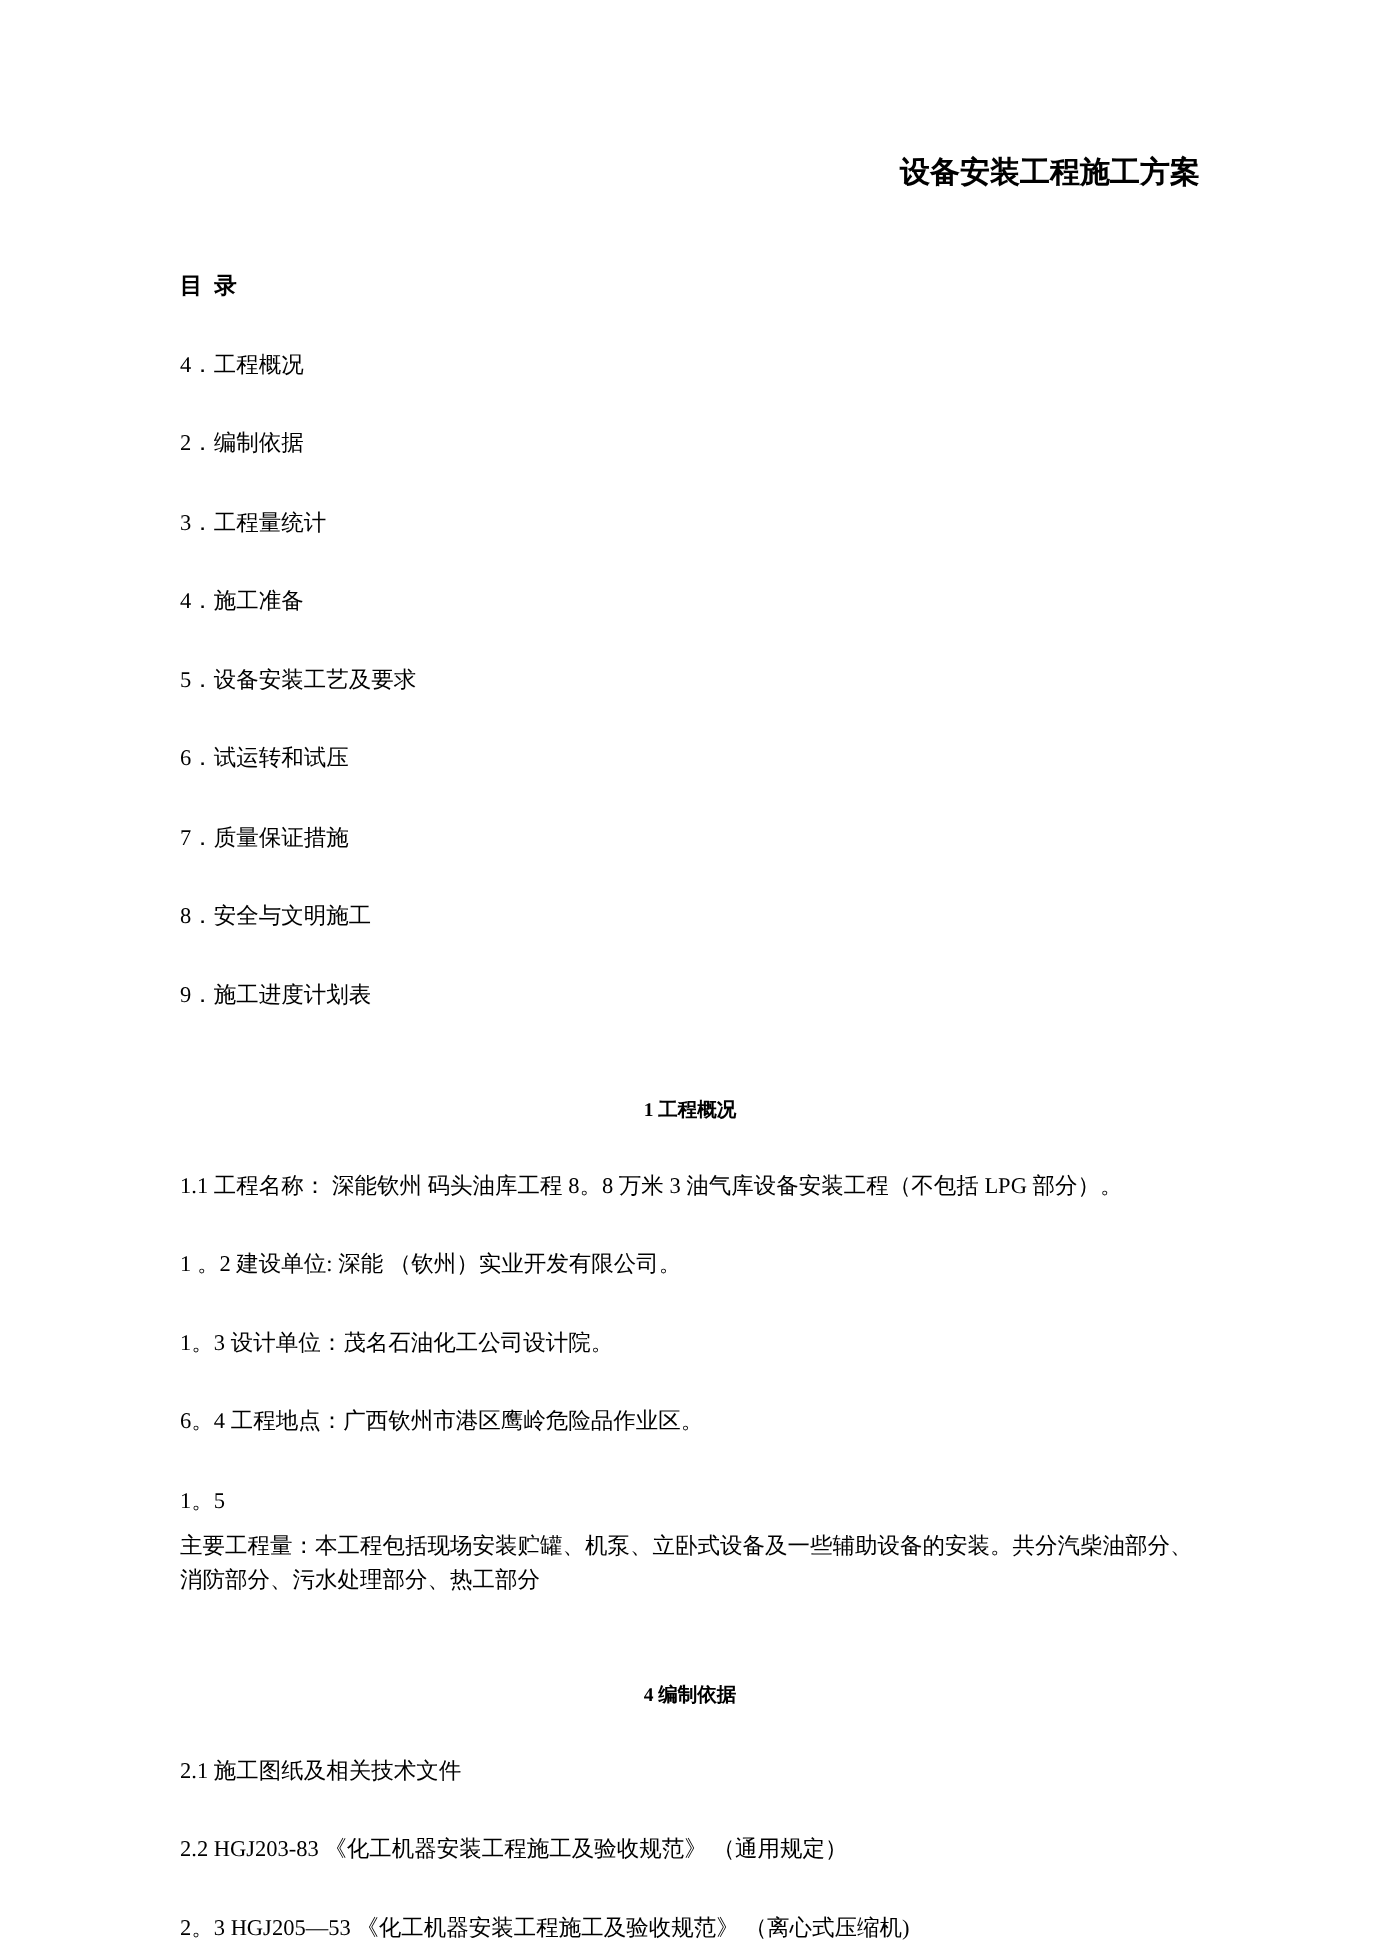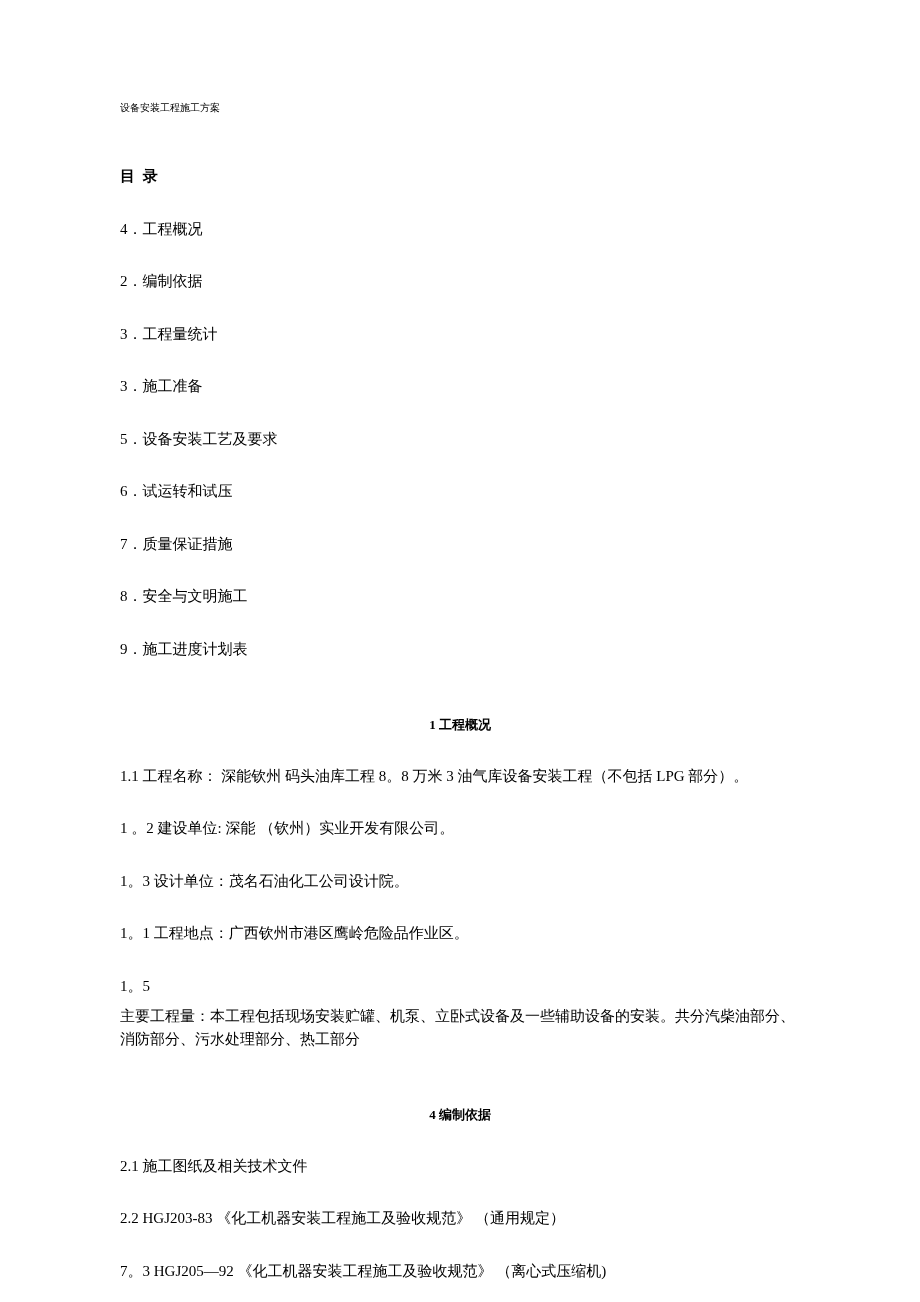--- a/index.html
+++ b/index.html
@@ -11,23 +11,23 @@
       background: #ffffff;
       font-family: "SimSun", "宋体", serif;
       width: 920px;
       height: 1302px;
       padding: 100px 120px 60px 120px;
       font-size: 15px;
       color: #000;
       line-height: 1.5;
     }
     .title {
-      text-align: left;
-      font-weight: normal;
-      font-size: 10px;
+      text-align: right;
+      font-weight: bold;
+      font-size: 20px;
       margin-bottom: 50px;
     }
     .toc-heading {
       margin-bottom: 30px;
       letter-spacing: 2px;
       font-weight: bold;
     }
     .toc-item {
       margin-bottom: 30px;
     }
@@ -48,33 +48,33 @@
 </head>
 <body>
 
 <div class="title">设备安装工程施工方案</div>
 
 <div class="toc-heading">目 录</div>
 
 <div class="toc-item">4．工程概况</div>
 <div class="toc-item">2．编制依据</div>
 <div class="toc-item">3．工程量统计</div>
-<div class="toc-item">3．施工准备</div>
+<div class="toc-item">4．施工准备</div>
 <div class="toc-item">5．设备安装工艺及要求</div>
 <div class="toc-item">6．试运转和试压</div>
 <div class="toc-item">7．质量保证措施</div>
 <div class="toc-item">8．安全与文明施工</div>
 <div class="toc-item">9．施工进度计划表</div>
 
 <div class="section-heading">1 工程概况</div>
 
 <div class="para">1.1 工程名称： 深能钦州 码头油库工程 8。8 万米 3 油气库设备安装工程（不包括 LPG 部分）。</div>
 <div class="para">1 。2 建设单位: 深能 （钦州）实业开发有限公司。</div>
 <div class="para">1。3 设计单位：茂名石油化工公司设计院。</div>
-<div class="para">1。1 工程地点：广西钦州市港区鹰岭危险品作业区。</div>
+<div class="para">6。4 工程地点：广西钦州市港区鹰岭危险品作业区。</div>
 <div class="para-tight">1。5</div>
 <div class="para">主要工程量：本工程包括现场安装贮罐、机泵、立卧式设备及一些辅助设备的安装。共分汽柴油部分、消防部分、污水处理部分、热工部分</div>
 
 <div class="section-heading">4 编制依据</div>
 
 <div class="para">2.1 施工图纸及相关技术文件</div>
 <div class="para">2.2 HGJ203-83 《化工机器安装工程施工及验收规范》 （通用规定）</div>
-<div class="para">7。3 HGJ205―92 《化工机器安装工程施工及验收规范》 （离心式压缩机)</div>
+<div class="para">2。3 HGJ205―53 《化工机器安装工程施工及验收规范》 （离心式压缩机)</div>
 
 </body></html>

